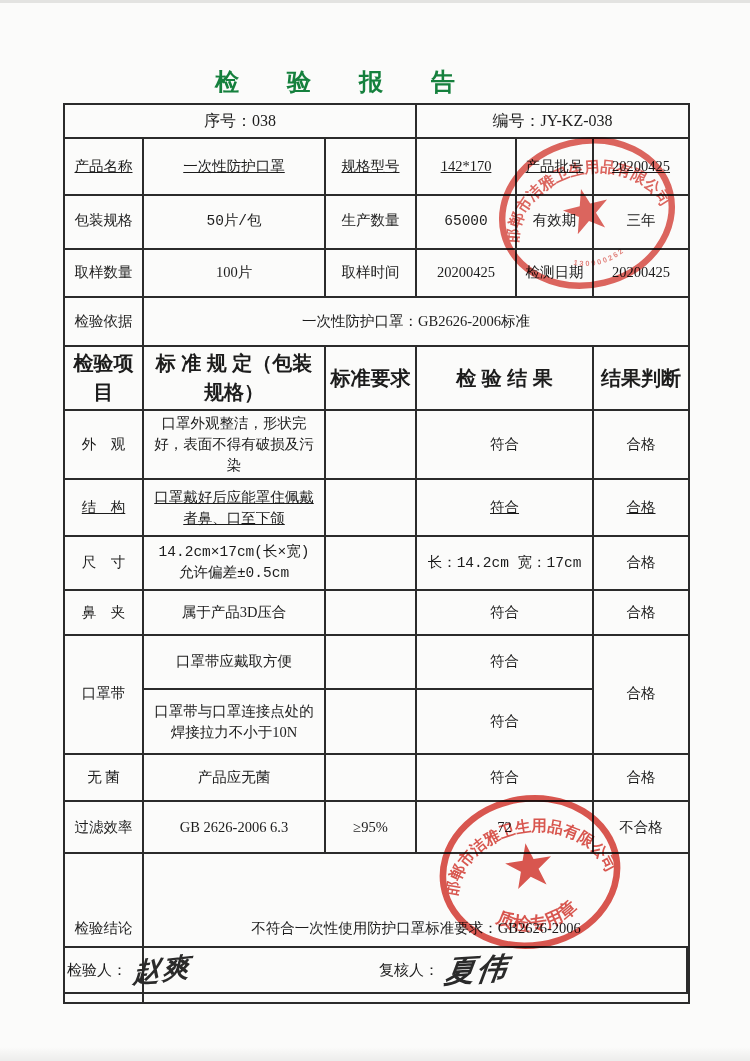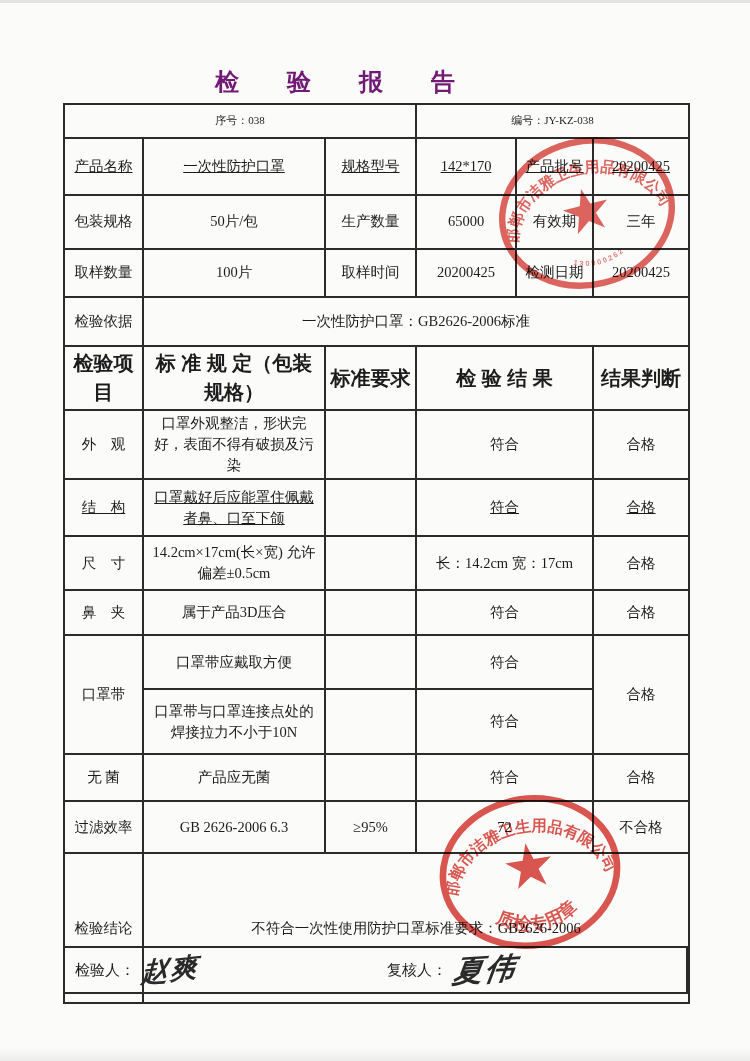--- a/index.html
+++ b/index.html
@@ -8,49 +8,49 @@
     background:#fbfbfa;
     font-family:"Liberation Serif","DejaVu Serif",serif;
     color:#1c1c1c;
   }
   .scan-edge-top{position:absolute;left:0;top:0;width:750px;height:3px;background:#e3e3e1;}
   .scan-edge-bottom{position:absolute;left:0;bottom:0;width:750px;height:14px;
     background:linear-gradient(180deg,rgba(0,0,0,0) 0%,rgba(0,0,0,.06) 100%);}
 
   .doc-title{
     position:absolute;left:0;top:66px;width:682px;text-align:center;
-    font-size:24px;font-weight:700;letter-spacing:12px;color:#701a75;
+    font-size:24px;font-weight:700;letter-spacing:12px;color:#15803d;
     font-family:"Liberation Sans","DejaVu Sans",sans-serif;
   }
 
   table.report{
     position:absolute;left:63px;top:103px;width:625px;
     border-collapse:collapse;table-layout:fixed;
     font-size:14.5px;
   }
   table.report td{
     border:2px solid #2b2b2b;
     text-align:center;vertical-align:middle;
     padding:2px 4px;line-height:1.45;
     overflow:hidden;
   }
   td.al{text-align:left;padding-left:10px;}
   tr.hdr td{font-weight:700;font-family:"Liberation Sans","DejaVu Sans",sans-serif;font-size:20px;}
-  td.serial{font-size:11px;}
-  .h32 td{height:28px;} .h55 td{height:51px;text-decoration:underline;} .h52 td{height:48px;}
+  td.serial{font-size:16px;}
+  .h32 td{height:28px;} .h55 td{height:51px;text-decoration:underline;} .h52 td{height:48px;font-family:Liberation Mono, monospace;}
   .h46 td{height:42px;} .h47 td{height:43px;} .h43 td{height:39px;}
   .h57 td{height:53px;} .h63 td{height:59px;} .h45 td{height:41px;}
   .h50 td{height:46px;} .h148 td{height:144px;}
 
   .sig-row{
     position:absolute;left:63px;top:946px;width:621px;height:44px;
     border:2px solid #2b2b2b;background:transparent;
     display:flex;align-items:center;font-size:15px;
   }
-  .sig-row .lab{margin-left:10px;}
+  .sig-row .lab{margin-left:2px;}
   .sig-row .lab2{margin-left:188px;}
   .sig{
     display:inline-block;margin-left:6px;
     font-size:27px;font-style:italic;font-weight:700;color:#2a2a2a;
     transform:rotate(-6deg) skewX(-8deg);letter-spacing:2px;
   }
   .sig.rv{transform:rotate(-4deg) skewX(-12deg);font-size:30px;}
 
   .stamp{position:absolute;mix-blend-mode:multiply;pointer-events:none;}
   .stamp-top{left:495px;top:131px;width:184px;height:164px;opacity:.82;transform:rotate(-14deg);}

